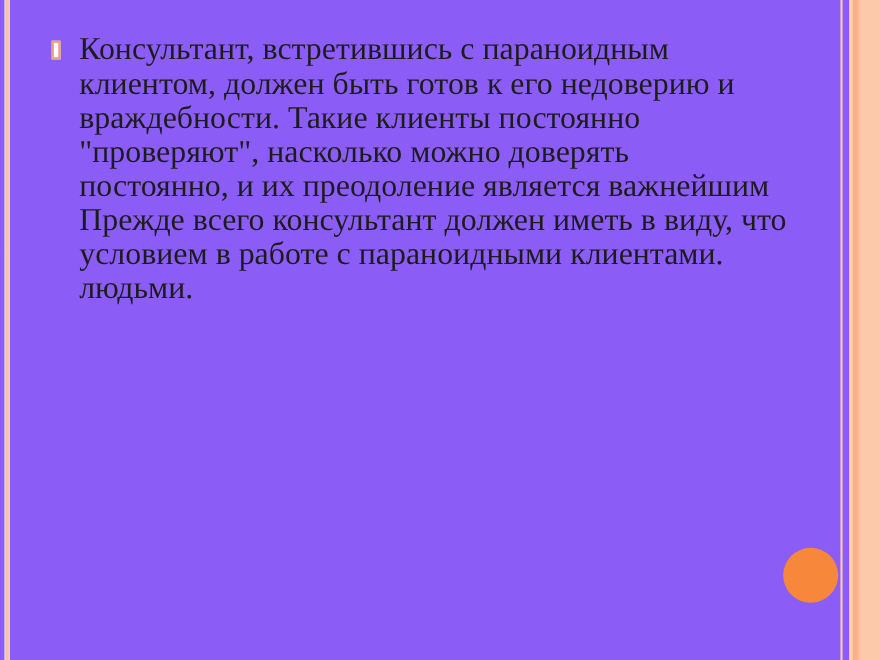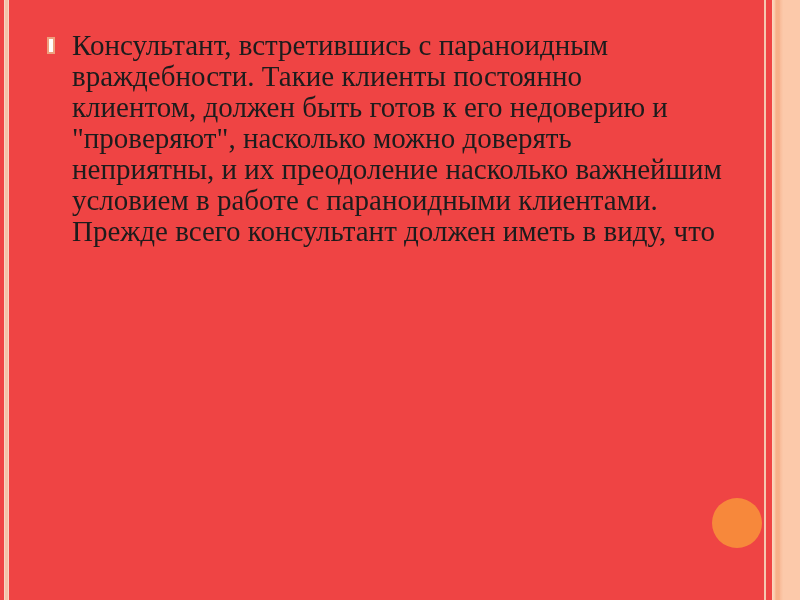--- a/index.html
+++ b/index.html
@@ -4,21 +4,21 @@
 <style>
   html, body {
     margin: 0;
     padding: 0;
     background: #ffffff;
   }
   .slide {
     position: relative;
     width: 800px;
     height: 600px;
-    background: #ef4444;
+    background: #8b5cf6;
     overflow: hidden;
     font-family: "Liberation Serif", "DejaVu Serif", serif;
   }
   
   .left-stripe {
     position: absolute;
     left: 4px;
     top: 0;
     width: 5px;
     height: 600px;
@@ -98,23 +98,24 @@
   <div class="left-stripe"></div>
   <div class="right-line"></div>
   <div class="right-band"></div>
   <div class="accent-circle"></div>
 
   <div class="content">
     <div class="bullet-item">
       <span class="bullet-marker"></span>
       <div class="para">
         <div class="line">Консультант, встретившись с параноидным</div>
+        <div class="line">клиентом, должен быть готов к его недоверию и</div>
         <div class="line">враждебности. Такие клиенты постоянно</div>
-        <div class="line">клиентом, должен быть готов к его недоверию и</div>
         <div class="line">"проверяют", насколько можно доверять</div>
-        <div class="line">неприятны, и их преодоление насколько важнейшим</div>
+        <div class="line">постоянно, и их преодоление является важнейшим</div>
+        <div class="line">Прежде всего консультант должен иметь в виду, что</div>
         <div class="line">условием в работе с параноидными клиентами.</div>
-        <div class="line">Прежде всего консультант должен иметь в виду, что</div>
+        <div class="line">людьми.</div>
       </div>
     </div>
   </div>
 
 </div>
 
 </body></html>

